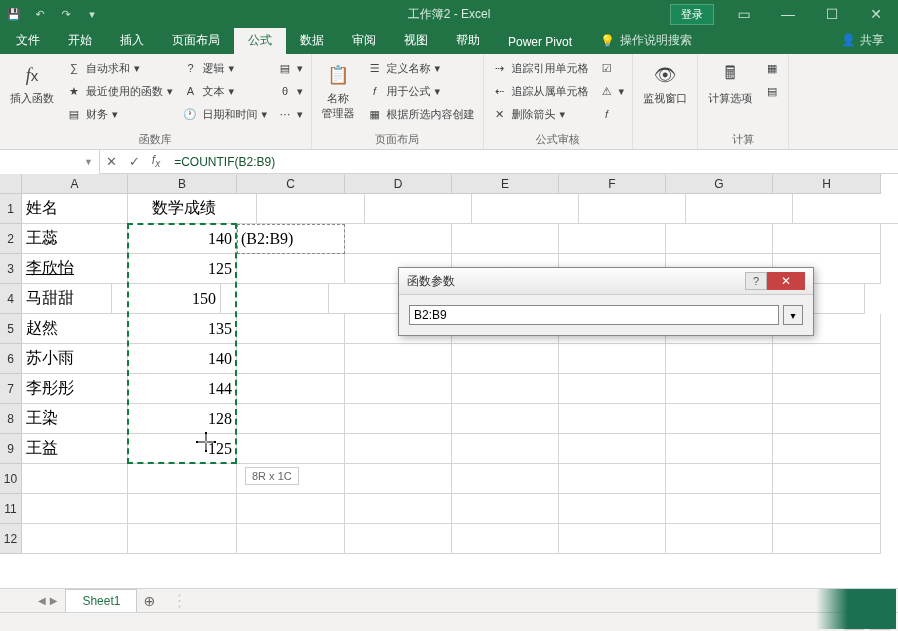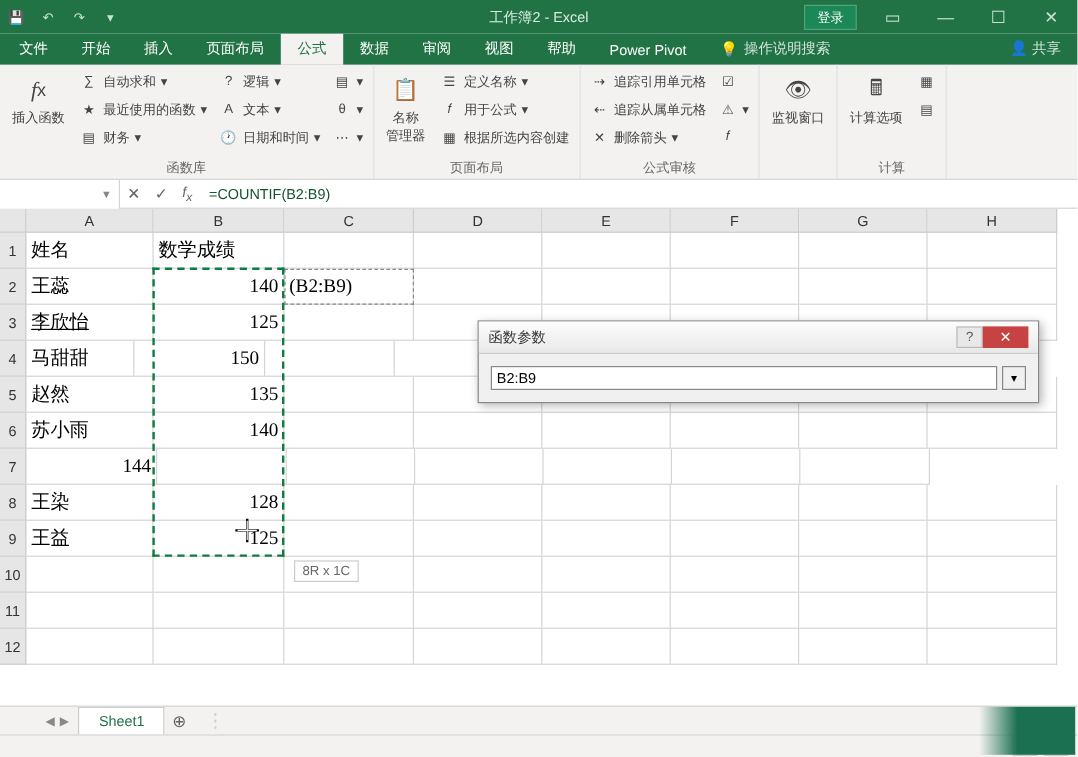--- a/index.html
+++ b/index.html
@@ -266,21 +266,21 @@
       <div class="row-h" style="height: 30px;">7</div>
       <div class="row-h" style="height: 30px;">8</div>
       <div class="row-h" style="height: 30px;">9</div>
       <div class="row-h" style="height: 30px;">10</div>
       <div class="row-h" style="height: 30px;">11</div>
       <div class="row-h" style="height: 30px;">12</div>
     </div>
   <div class="cells" id="cells">
       <div class="cell-row">
         <div class="cell" style="width: 106px; height: 30px;">姓名</div>
-        <div class="cell" style="width: 109px; height: 30px;">数学成绩</div>
+        <div class="cell" style="width: 109px; height: 30px; margin-left: 20px;">数学成绩</div>
         <div class="cell" style="width: 108px; height: 30px;"></div>
         <div class="cell" style="width: 107px; height: 30px;"></div>
         <div class="cell" style="width: 107px; height: 30px;"></div>
         <div class="cell" style="width: 107px; height: 30px;"></div>
         <div class="cell" style="width: 107px; height: 30px;"></div>
         <div class="cell" style="width: 108px; height: 30px;"></div>
       </div>
       <div class="cell-row">
         <div class="cell" style="width: 106px; height: 30px;">王蕊</div>
         <div class="cell num" style="width: 109px; height: 30px;">140</div>
@@ -325,20 +325,21 @@
         <div class="cell" style="width: 106px; height: 30px;">苏小雨</div>
         <div class="cell num" style="width: 109px; height: 30px;">140</div>
         <div class="cell" style="width: 108px; height: 30px;"></div>
         <div class="cell" style="width: 107px; height: 30px;"></div>
         <div class="cell" style="width: 107px; height: 30px;"></div>
         <div class="cell" style="width: 107px; height: 30px;"></div>
         <div class="cell" style="width: 107px; height: 30px;"></div>
         <div class="cell" style="width: 108px; height: 30px;"></div>
       </div>
       <div class="cell-row">
+        <div class="cell" style="width: 106px; height: 30px;">李彤彤</div>
         <div class="cell num" style="width: 109px; height: 30px;">144</div>
         <div class="cell" style="width: 108px; height: 30px;"></div>
         <div class="cell" style="width: 107px; height: 30px;"></div>
         <div class="cell" style="width: 107px; height: 30px;"></div>
         <div class="cell" style="width: 107px; height: 30px;"></div>
         <div class="cell" style="width: 107px; height: 30px;"></div>
         <div class="cell" style="width: 108px; height: 30px;"></div>
       </div>
       <div class="cell-row">
         <div class="cell" style="width: 106px; height: 30px;">王染</div>
@@ -397,21 +398,21 @@
   <div class="active-cell" style="left:237px;top:50px;width:108px;height:30px;"></div>
 
   <div class="size-tip" style="left:245px;top:293px;">8R x 1C</div>
 
   <div class="cursor-cross" style="left:196px;top:258px;"><svg width="20" height="20">
         <path d="M10 0 L10 20 M0 10 L20 10" stroke="#000" stroke-width="2" fill="none"></path>
         <path d="M10 2 L10 18 M2 10 L18 10" stroke="#fff" stroke-width="1" fill="none"></path>
       </svg></div>
 </div>
 
-<div class="dialog" style="left:398px;top:267px;width:468px;">
+<div class="dialog" style="left:398px;top:267px;width:416px;">
   <div class="dialog-title">
     <span>函数参数</span>
     <div class="dlg-btns">
       <div class="dlg-help">?</div>
       <div class="dlg-close">✕</div>
     </div>
   </div>
   <div class="dialog-body">
     <input class="dlg-input" value="B2:B9" style="">
     <div class="dlg-picker">▾</div>

